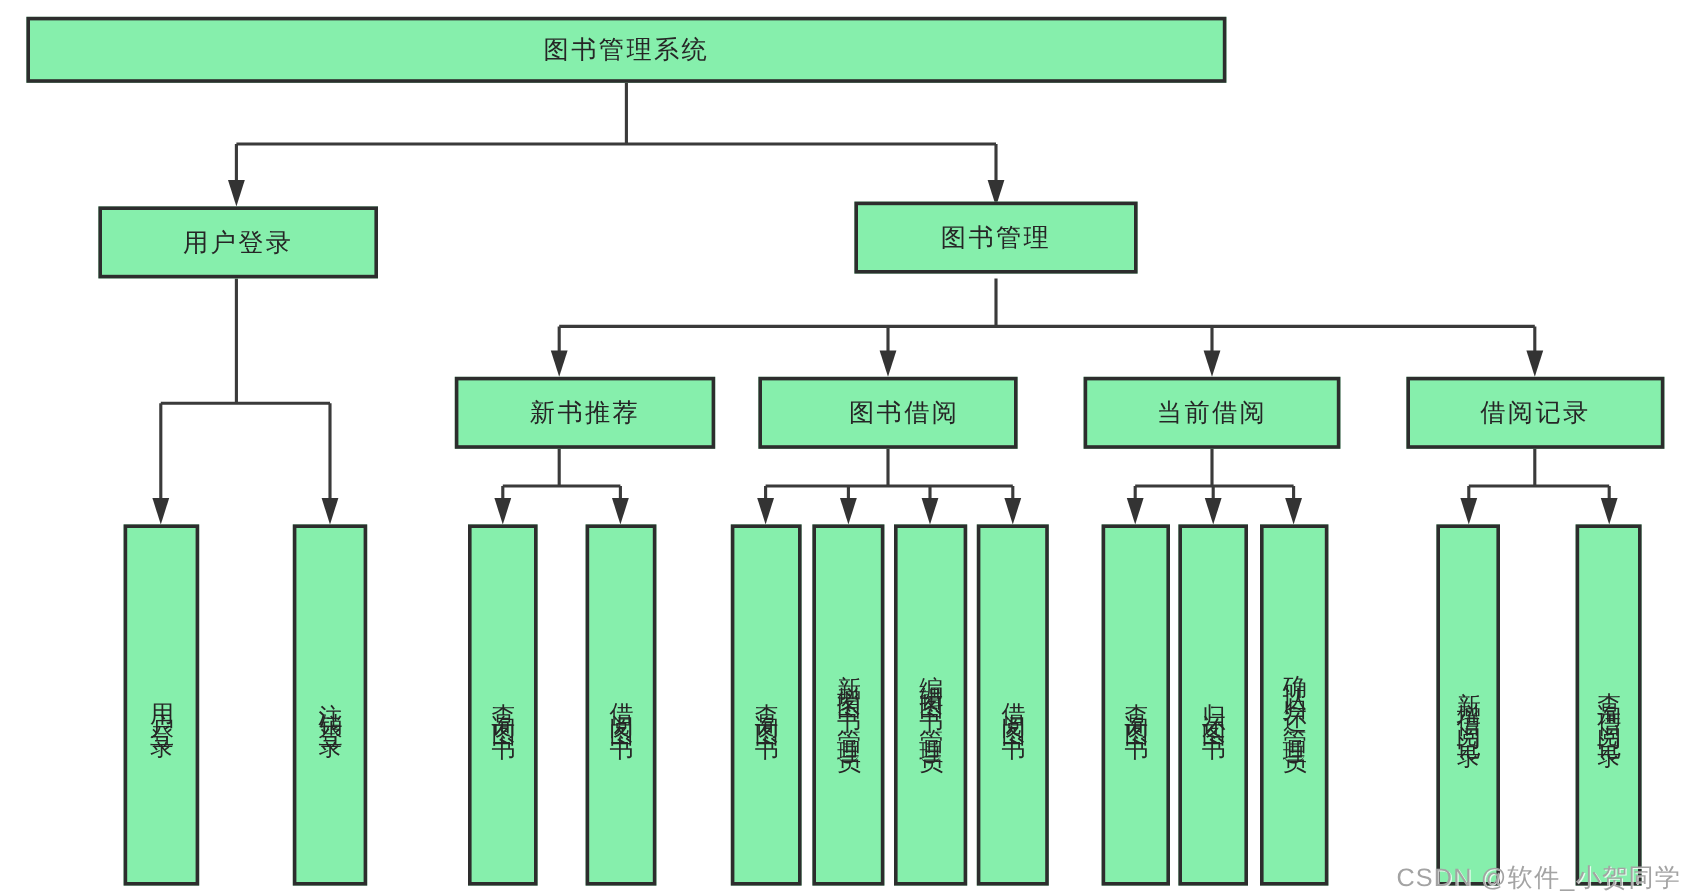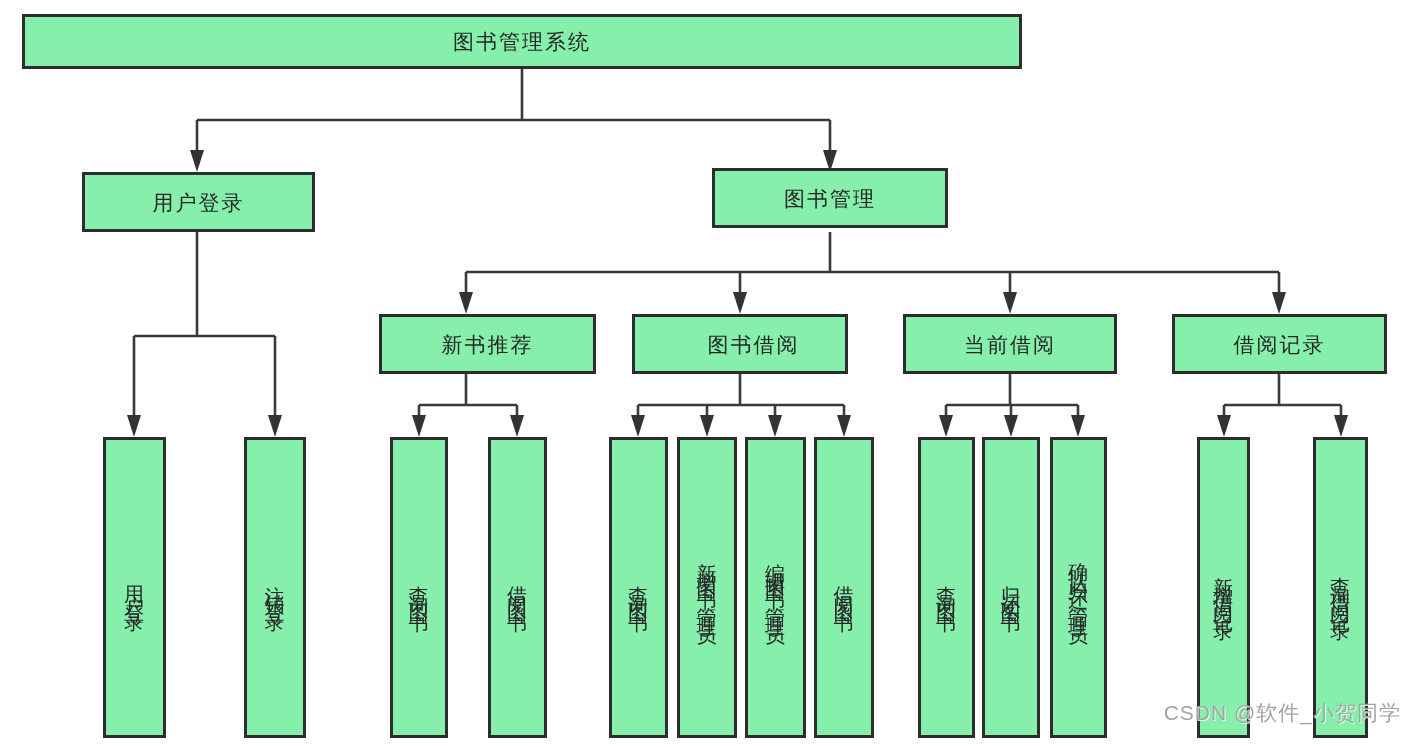--- a/index.html
+++ b/index.html
@@ -36,21 +36,21 @@
   .v-box .v-label {
     writing-mode: vertical-rl;
     text-orientation: mixed;
     font-size: 20px;
     letter-spacing: 9px;
     line-height: 1;
   }
   #watermark {
     position: absolute;
     right: 4px;
-    bottom: 20px;
+    bottom: 2px;
     font-size: 21px;
     color: #a3a3a3;
     letter-spacing: 1px;
     white-space: nowrap;
     text-shadow: 1px 1px 0 rgba(255,255,255,0.8);
   }
 </style>
 </head>
 <body>
 

